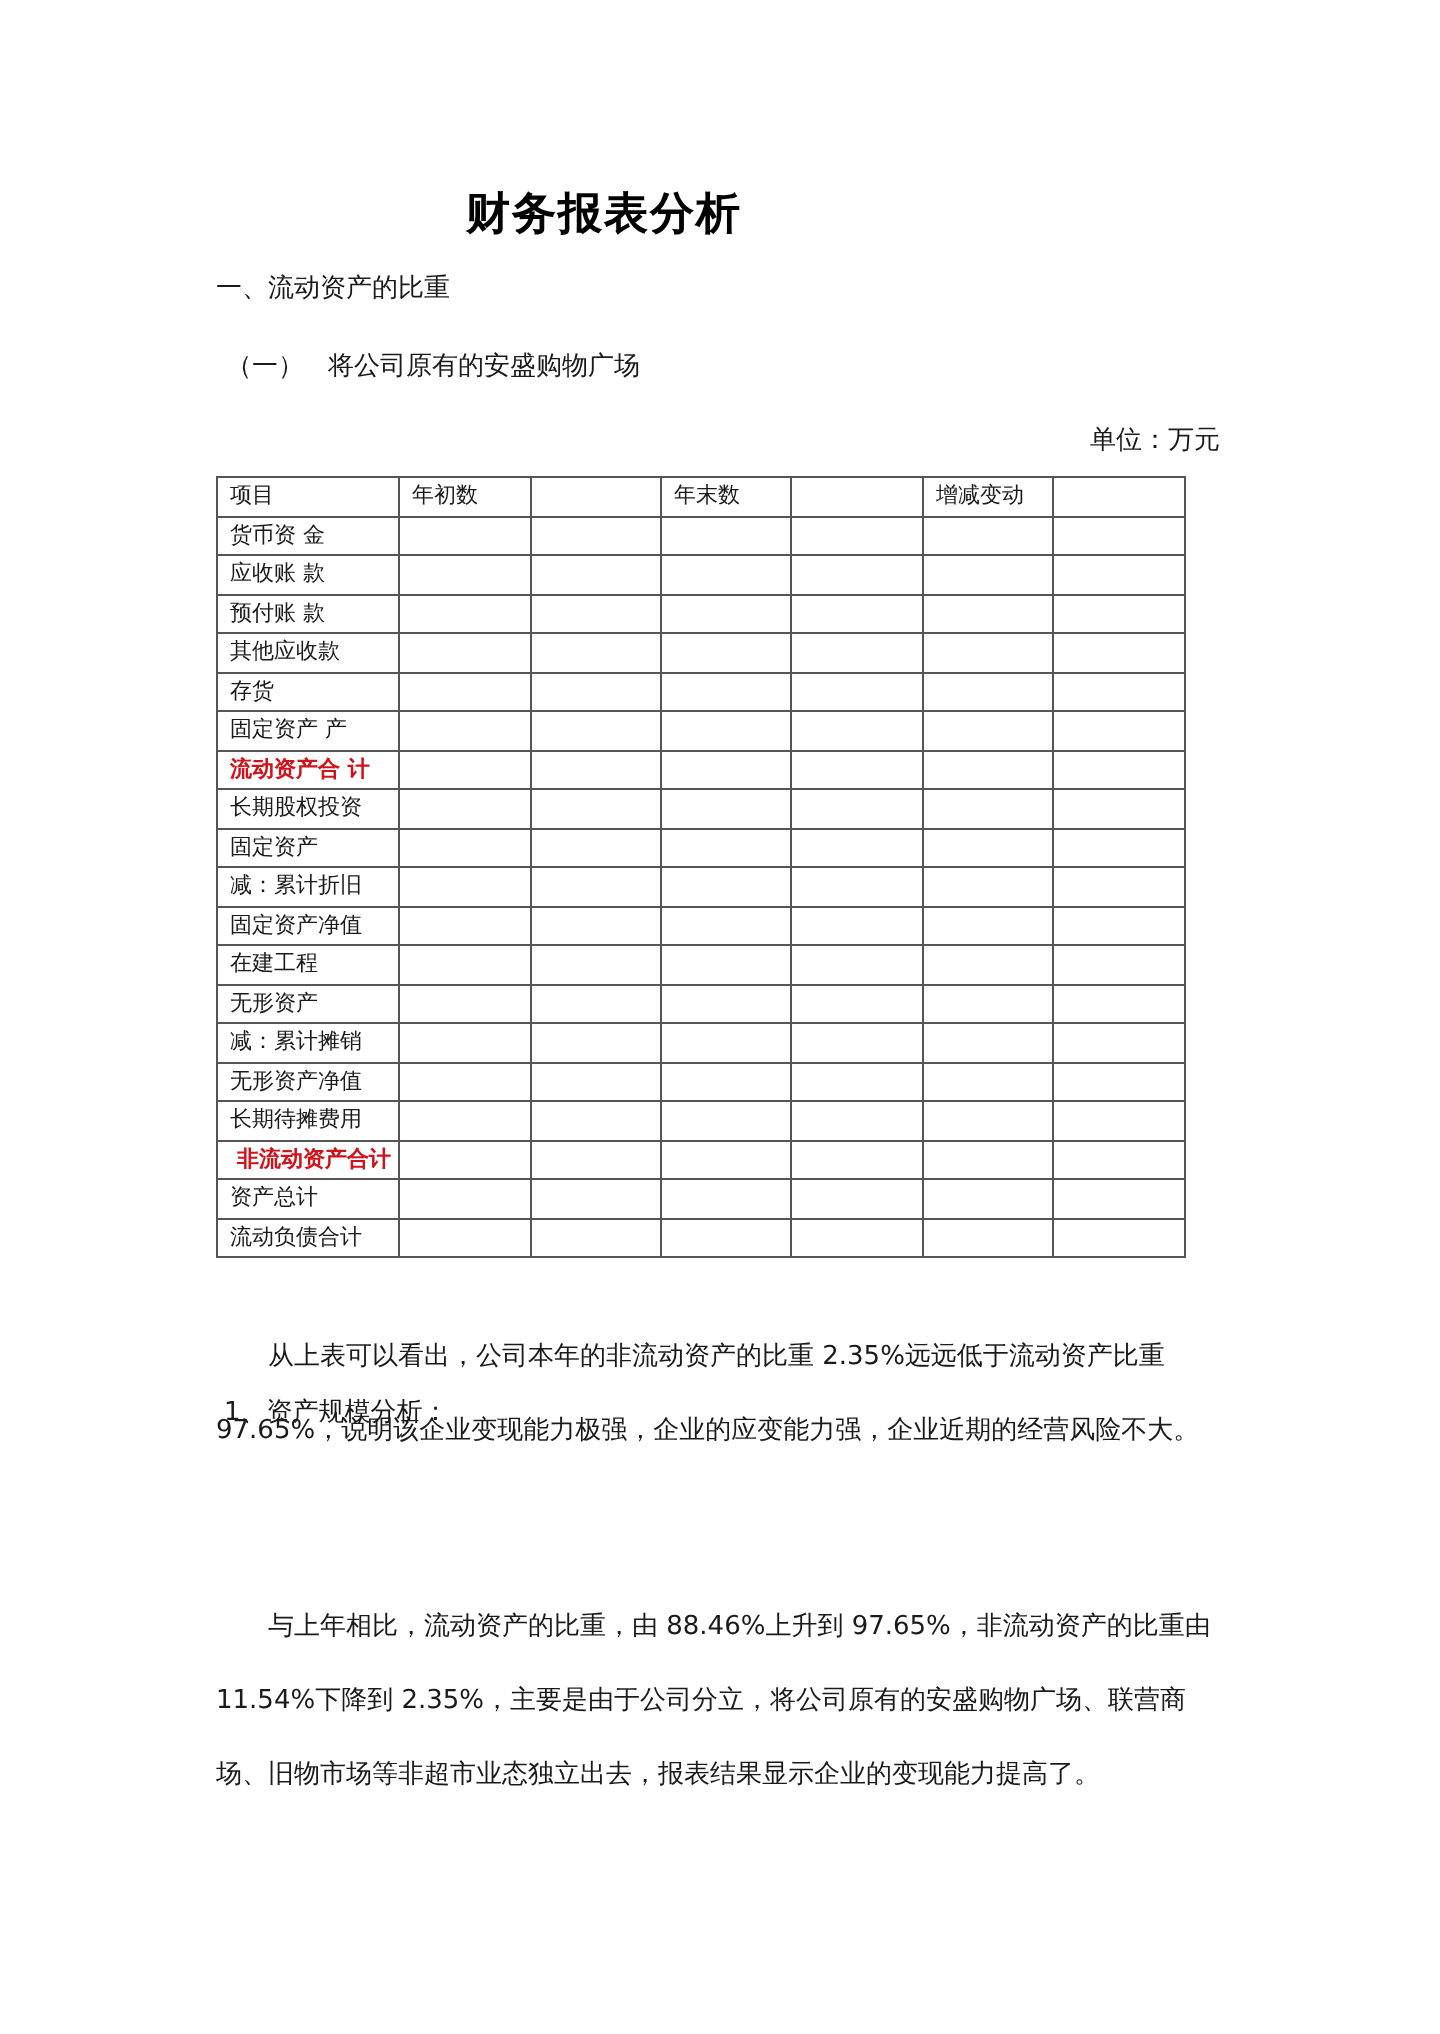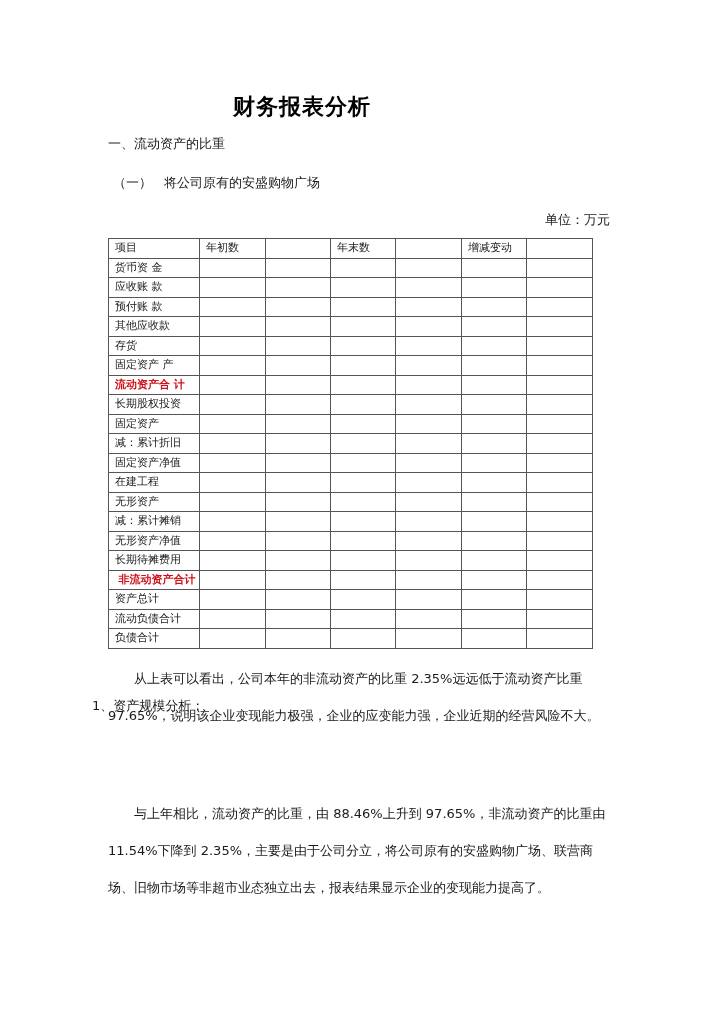--- a/index.html
+++ b/index.html
@@ -9,21 +9,21 @@
            font-size: 22px; font-weight: bold; letter-spacing: 1px; color: #000; }
   .h1 { position: absolute; top: 135px; left: 108px; font-size: 13px; }
   .h2 { position: absolute; top: 174px; left: 113px; font-size: 13px; }
   .h2 .num { margin-right: 12px; }
   .unit { position: absolute; top: 211px; right: 110px; font-size: 13px; }
   table.fin { position: absolute; top: 238px; left: 108px; border-collapse: collapse;
               width: 484px; table-layout: fixed; font-size: 11px; }
   table.fin td { border: 1px solid #555; height: 18.5px; padding: 0 0 0 6px;
                  white-space: nowrap; overflow: hidden; line-height: 18px; }
   table.fin td.red { color: #d0121b; font-weight: bold; }
-  .sub { position: absolute; top: 697px; left: 92px; font-size: 13px; }
+  .sub { position: absolute; top: 697px; left: 112px; font-size: 13px; }
   .para { position: absolute; left: 108px; width: 508px; font-size: 13px;
           line-height: 37px; }
   .para p { margin: 0; }
   .p1 { top: 660px; }
   .p1 p, .p2 p { text-indent: 26px; }
   .p2 { top: 795px; }
 </style>
 </head>
 <body>
 
@@ -218,29 +218,20 @@
       </tr>
       <tr>
         <td>流动负债合计</td>
         <td></td>
         <td></td>
         <td></td>
         <td></td>
         <td></td>
         <td></td>
       </tr>
-      <tr>
-        <td>负债合计</td>
-        <td></td>
-        <td></td>
-        <td></td>
-        <td></td>
-        <td></td>
-        <td></td>
-      </tr>
     </tbody>
 </table>
 
 <div class="sub">1、资产规模分析：</div>
 <div class="para p1">
   <p>从上表可以看出，公司本年的非流动资产的比重 2.35%远远低于流动资产比重 97.65%，说明该企业变现能力极强，企业的应变能力强，企业近期的经营风险不大。</p>
 </div>
 <div class="para p2">
   <p>与上年相比，流动资产的比重，由 88.46%上升到 97.65%，非流动资产的比重由 11.54%下降到 2.35%，主要是由于公司分立，将公司原有的安盛购物广场、联营商场、旧物市场等非超市业态独立出去，报表结果显示企业的变现能力提高了。</p>
 </div>

